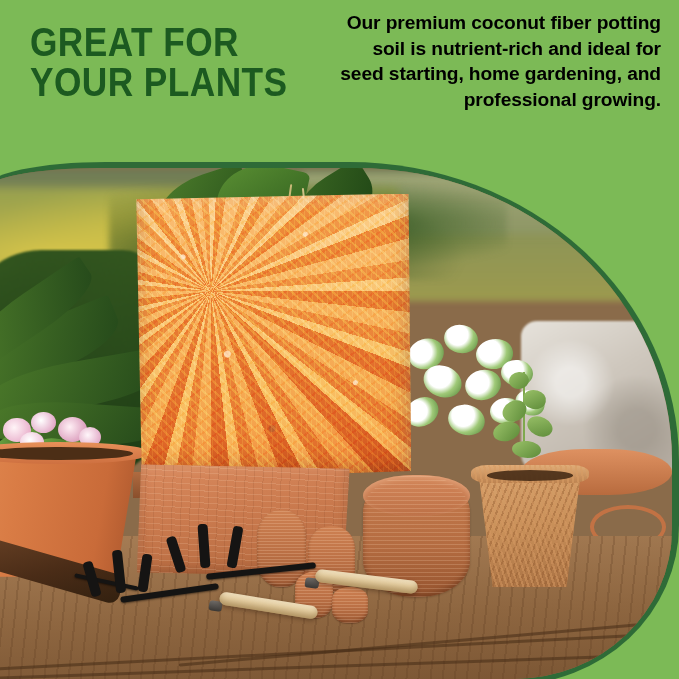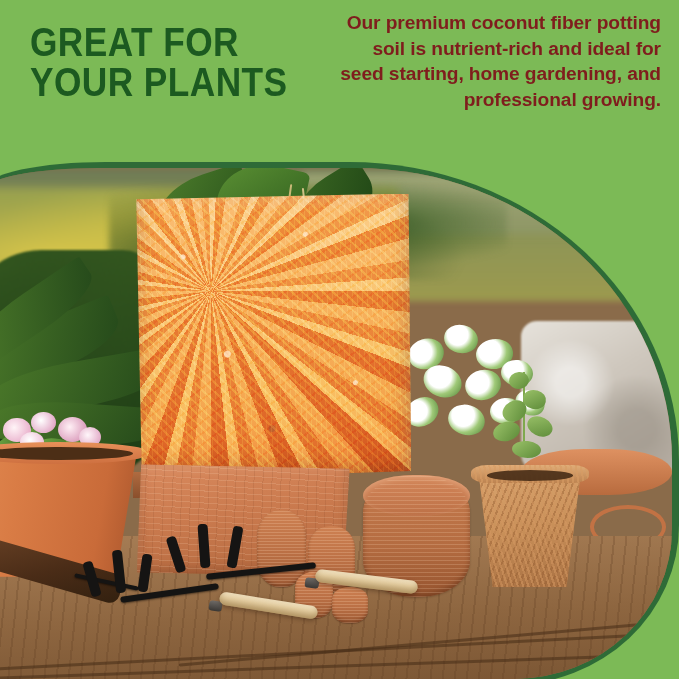--- a/index.html
+++ b/index.html
@@ -26,21 +26,21 @@
     font-weight:bold;
     font-size:41px;line-height:0.98;
     letter-spacing:0.5px;
     text-transform:uppercase;
     transform:scaleX(0.86);
     transform-origin:left top;
   }
   .headline .l2{display:block;}
   .subcopy{
     position:absolute;right:18px;top:10px;width:322px;
-    color:#7f1d1d;
+    color:#000000;
     font-size:19.2px;line-height:1.33;
     font-weight:bold;
     text-align:right;
     letter-spacing:-0.1px;
   }
 
   
   .photo-frame{
     position:absolute;left:0;top:168px;width:679px;height:511px;
     z-index:2;

